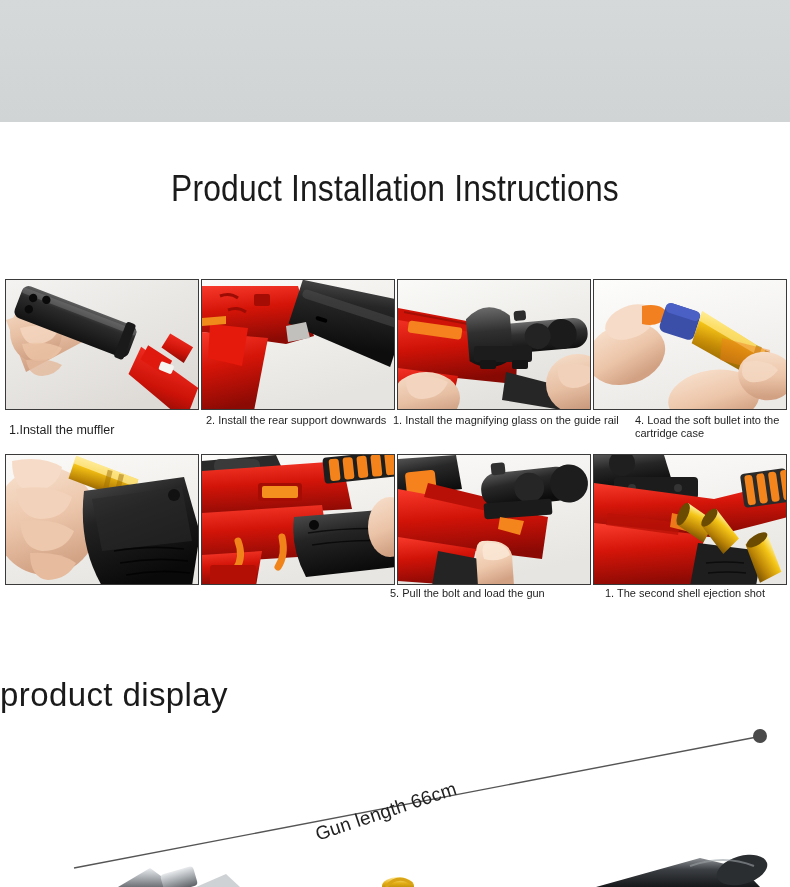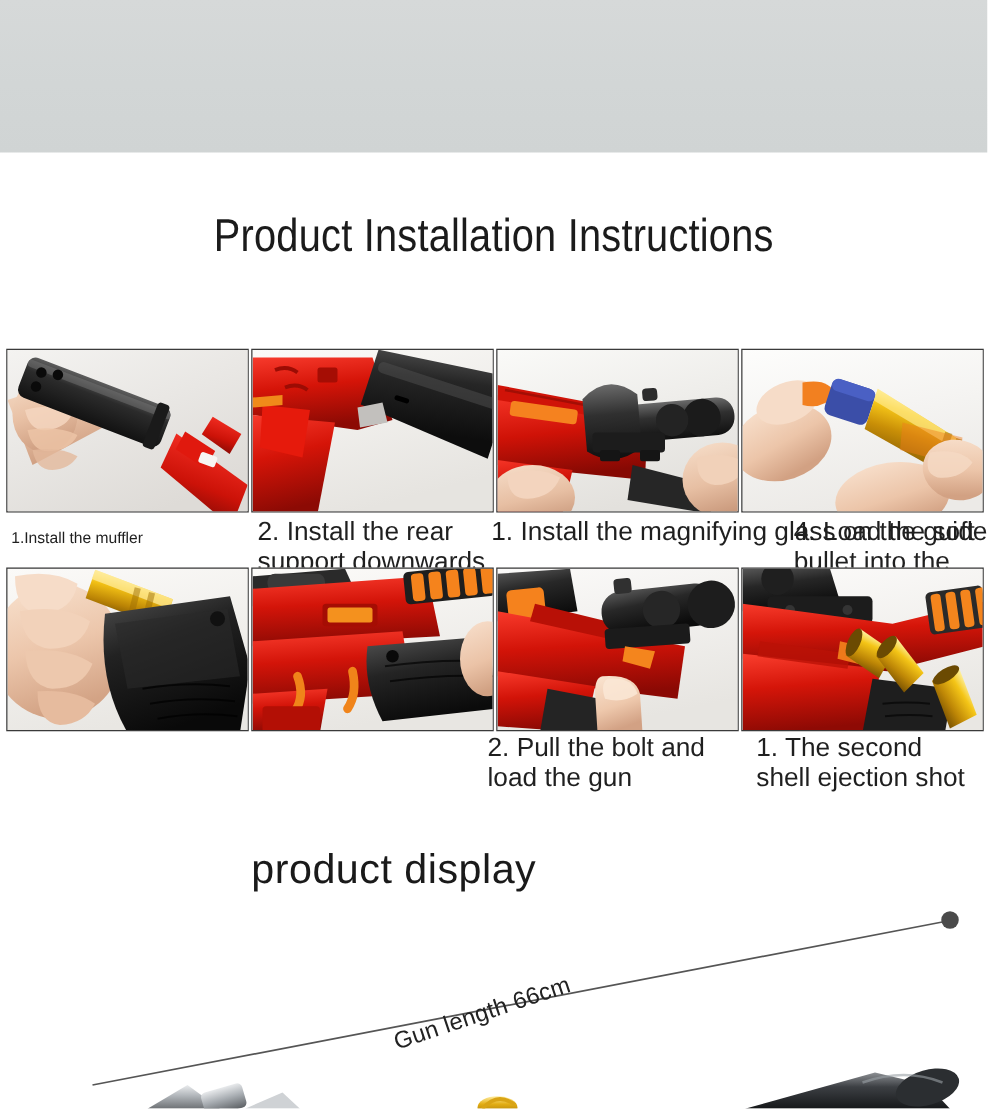--- a/index.html
+++ b/index.html
@@ -77,30 +77,30 @@
   .caption {
     position: absolute;
     top: 0;
     color: #1f1f1f;
     line-height: 1.16;
   }
   .cap-small {
     font-size: 12.5px;
   }
   .cap-large {
-    font-size: 21px;
+    font-size: 11px;
   }
 
   
   .display-title {
     position: absolute;
     left: 0;
     top: 676px;
     width: 630px;
-    text-align: center;
+    text-align: left;
     font-size: 33px;
     font-weight: 400;
     color: #1a1a1a;
     letter-spacing: 0.4px;
   }
 
   
   .measure-area {
     position: absolute;
     left: 0;
@@ -518,21 +518,21 @@
           <g transform="rotate(58 170 104)">
             <path d="M150 88 L190 96 L188 120 L148 112 Z" fill="url(#s8gold)"></path>
             <ellipse cx="150" cy="100" rx="5" ry="12" fill="#6b4a02"></ellipse>
           </g>
         </svg>
       </div>
     </div>
   </div>
 
   <div class="row-captions">
-    <div class="caption cap-large" style="left:385px; top:2px; width:182px;">2. Pull the bolt and load the gun</div>
+    <div class="caption cap-large" style="left:385px; top:2px; width:182px;">5. Pull the bolt and load the gun</div>
     <div class="caption cap-large" style="left:600px; top:2px; width:178px;">1. The second shell ejection shot</div>
   </div>
 </div>
 
 <div class="display-title">product display</div>
 
 <div class="measure-area">
   <svg class="measure-line" viewBox="0 0 790 169" width="790" height="169">
     <defs>
       <linearGradient id="gunbody" x1="0" y1="0" x2="0" y2="1">

